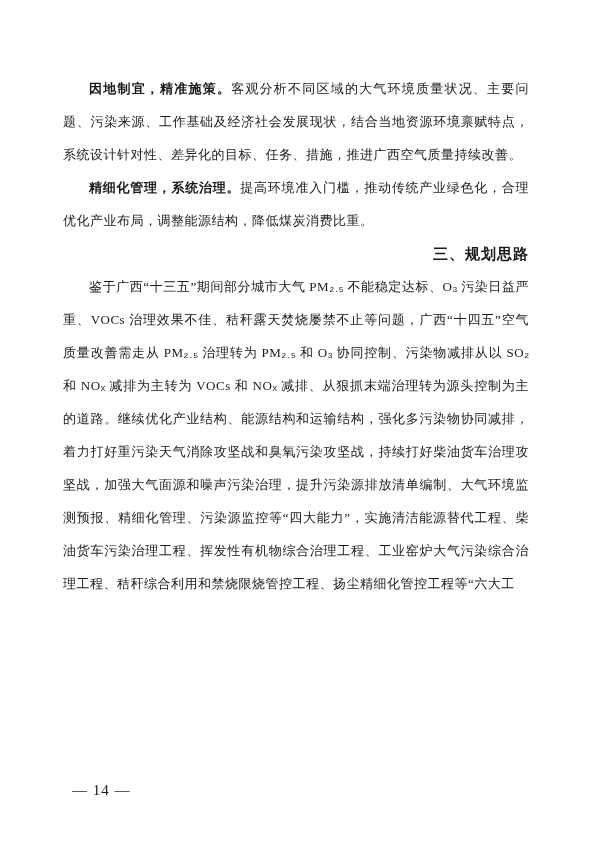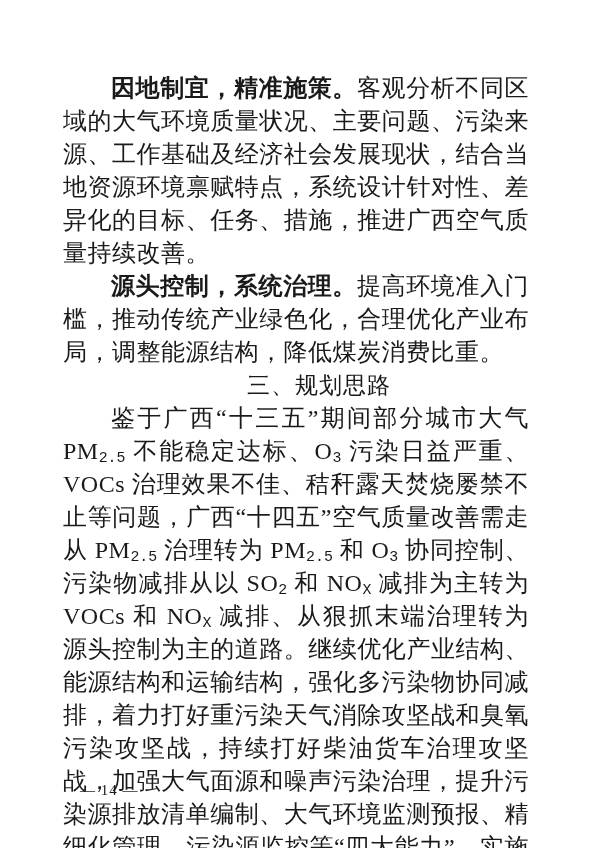--- a/index.html
+++ b/index.html
@@ -18,58 +18,58 @@
     overflow: hidden;
   }
   .content {
     position: absolute;
     left: 63px;
     top: 72px;
     width: 466px;
   }
   .content p {
     margin: 0;
-    font-size: 24px;
+    font-size: 13px;
     line-height: 33px;
     text-align: justify;
     text-indent: 2em;
     letter-spacing: 0.5px;
   }
   .content p.heading {
     font-family: "Liberation Sans", "DejaVu Sans", sans-serif;
-    font-weight: normal;
-    font-size: 23px;
-    text-align: center;
+    font-weight: bold;
+    font-size: 15px;
+    text-align: right;
     letter-spacing: 1px;
   }
   .content strong.lead {
     font-weight: bold;
   }
   .content sub {
     font-size: 0.62em;
     line-height: 0;
     vertical-align: -0.18em;
     letter-spacing: 0;
     font-family: Liberation Mono, monospace;
   }
   .footer {
     position: absolute;
-    left: 80px;
+    left: 72px;
     top: 781px;
     font-size: 15px;
     line-height: 18px;
     letter-spacing: 1px;
     color: #1a1a1a;
     font-family: "Liberation Serif", "DejaVu Serif", serif;
   }
 </style>
 </head>
 <body>
 
 <div class="page">
   <div class="content" id="content">
       <p class="para"><strong class="lead">因地制宜，精准施策。</strong>客观分析不同区域的大气环境质量状况、主要问题、污染来源、工作基础及经济社会发展现状，结合当地资源环境禀赋特点，系统设计针对性、差异化的目标、任务、措施，推进广西空气质量持续改善。</p>
-      <p class="para"><strong class="lead">源头控制，系统治理。</strong>提高环境准入门槛，推动传统产业绿色化，合理优化产业布局，调整能源结构，降低煤炭消费比重。</p>
+      <p class="para"><strong class="lead">精细化管理，系统治理。</strong>提高环境准入门槛，推动传统产业绿色化，合理优化产业布局，调整能源结构，降低煤炭消费比重。</p>
       <p class="heading">三、规划思路</p>
       <p class="para">鉴于广西“十三五”期间部分城市大气 PM<sub>2.5</sub> 不能稳定达标、O<sub>3</sub> 污染日益严重、VOCs 治理效果不佳、秸秆露天焚烧屡禁不止等问题，广西“十四五”空气质量改善需走从 PM<sub>2.5</sub> 治理转为 PM<sub>2.5</sub> 和 O<sub>3</sub> 协同控制、污染物减排从以 SO<sub>2</sub> 和 NO<sub>X</sub> 减排为主转为 VOCs 和 NO<sub>X</sub> 减排、从狠抓末端治理转为源头控制为主的道路。继续优化产业结构、能源结构和运输结构，强化多污染物协同减排，着力打好重污染天气消除攻坚战和臭氧污染攻坚战，持续打好柴油货车治理攻坚战，加强大气面源和噪声污染治理，提升污染源排放清单编制、大气环境监测预报、精细化管理、污染源监控等“四大能力”，实施清洁能源替代工程、柴油货车污染治理工程、挥发性有机物综合治理工程、工业窑炉大气污染综合治理工程、秸秆综合利用和禁烧限烧管控工程、扬尘精细化管控工程等“六大工</p>
     </div>
   <div class="footer">— 14 —</div>
 </div>
 
 </body></html>

